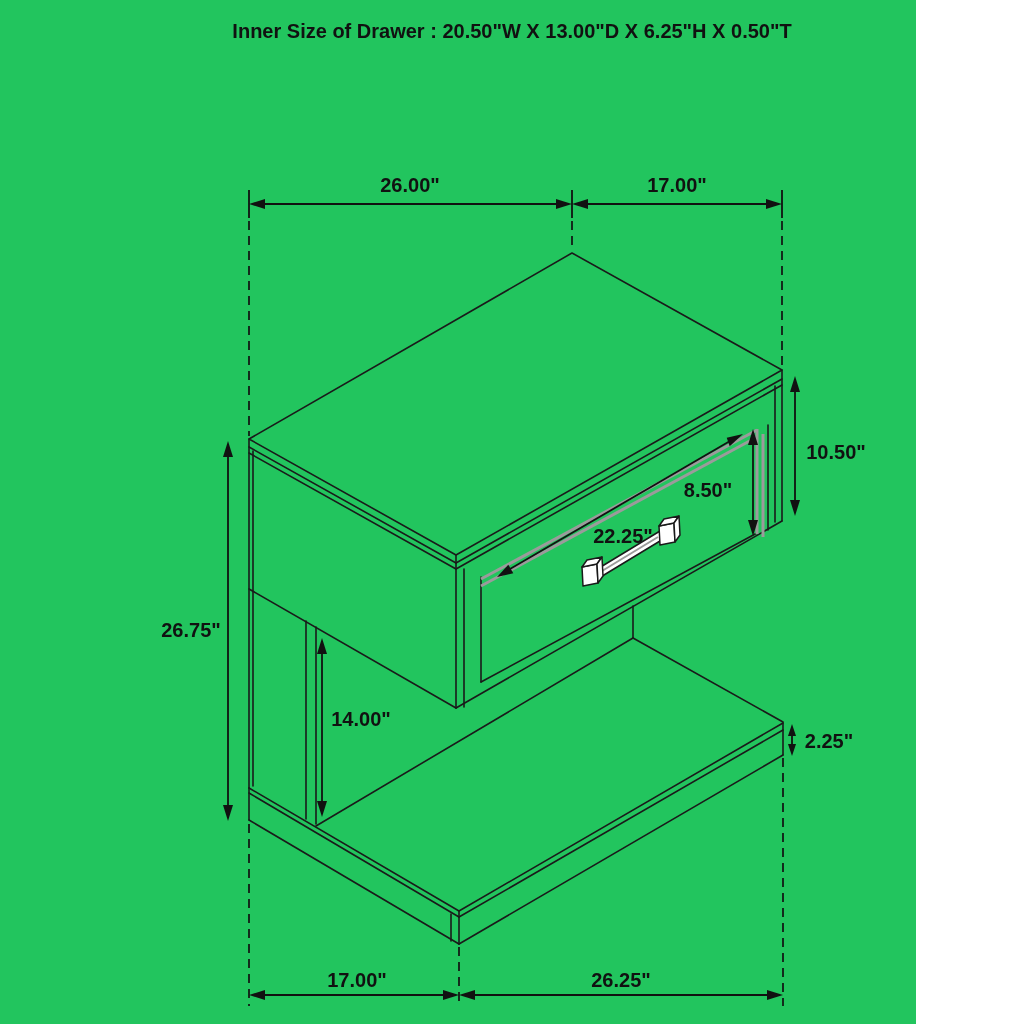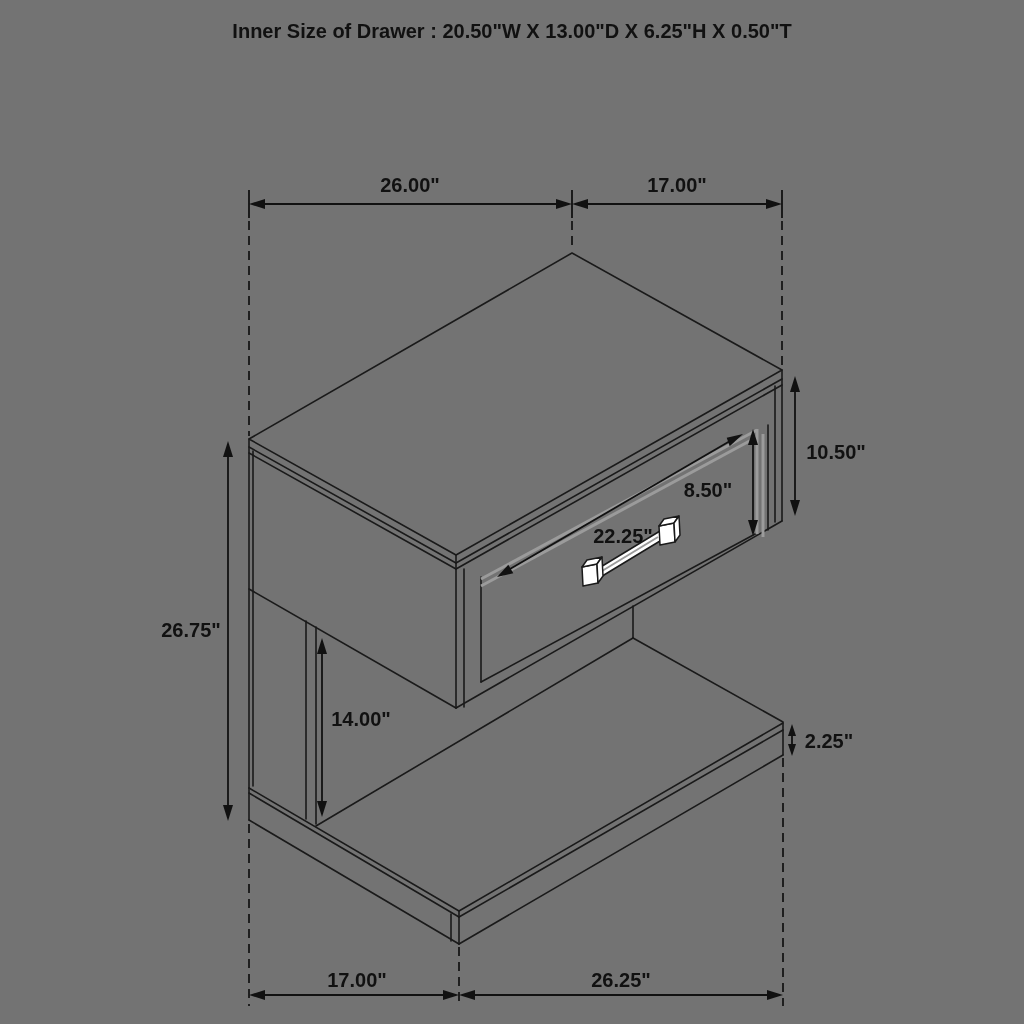--- a/index.html
+++ b/index.html
@@ -1,24 +1,24 @@
 <!DOCTYPE html>
 <html><head>
 <meta charset="utf-8">
 <style>
   html, body {
     margin: 0;
     padding: 0;
     background: #ffffff;
   }
   .page {
-    width: 1024px;
+    width: 916px;
     height: 1024px;
     position: relative;
-    background: #737373;
+    background: #22c55e;
     font-family: "Liberation Sans", sans-serif;
   }
   svg { display: block; }
   .geo {
     fill: none;
     stroke: #1a1a1a;
     stroke-width: 1.6;
     stroke-linejoin: round;
     stroke-linecap: round;
   }

